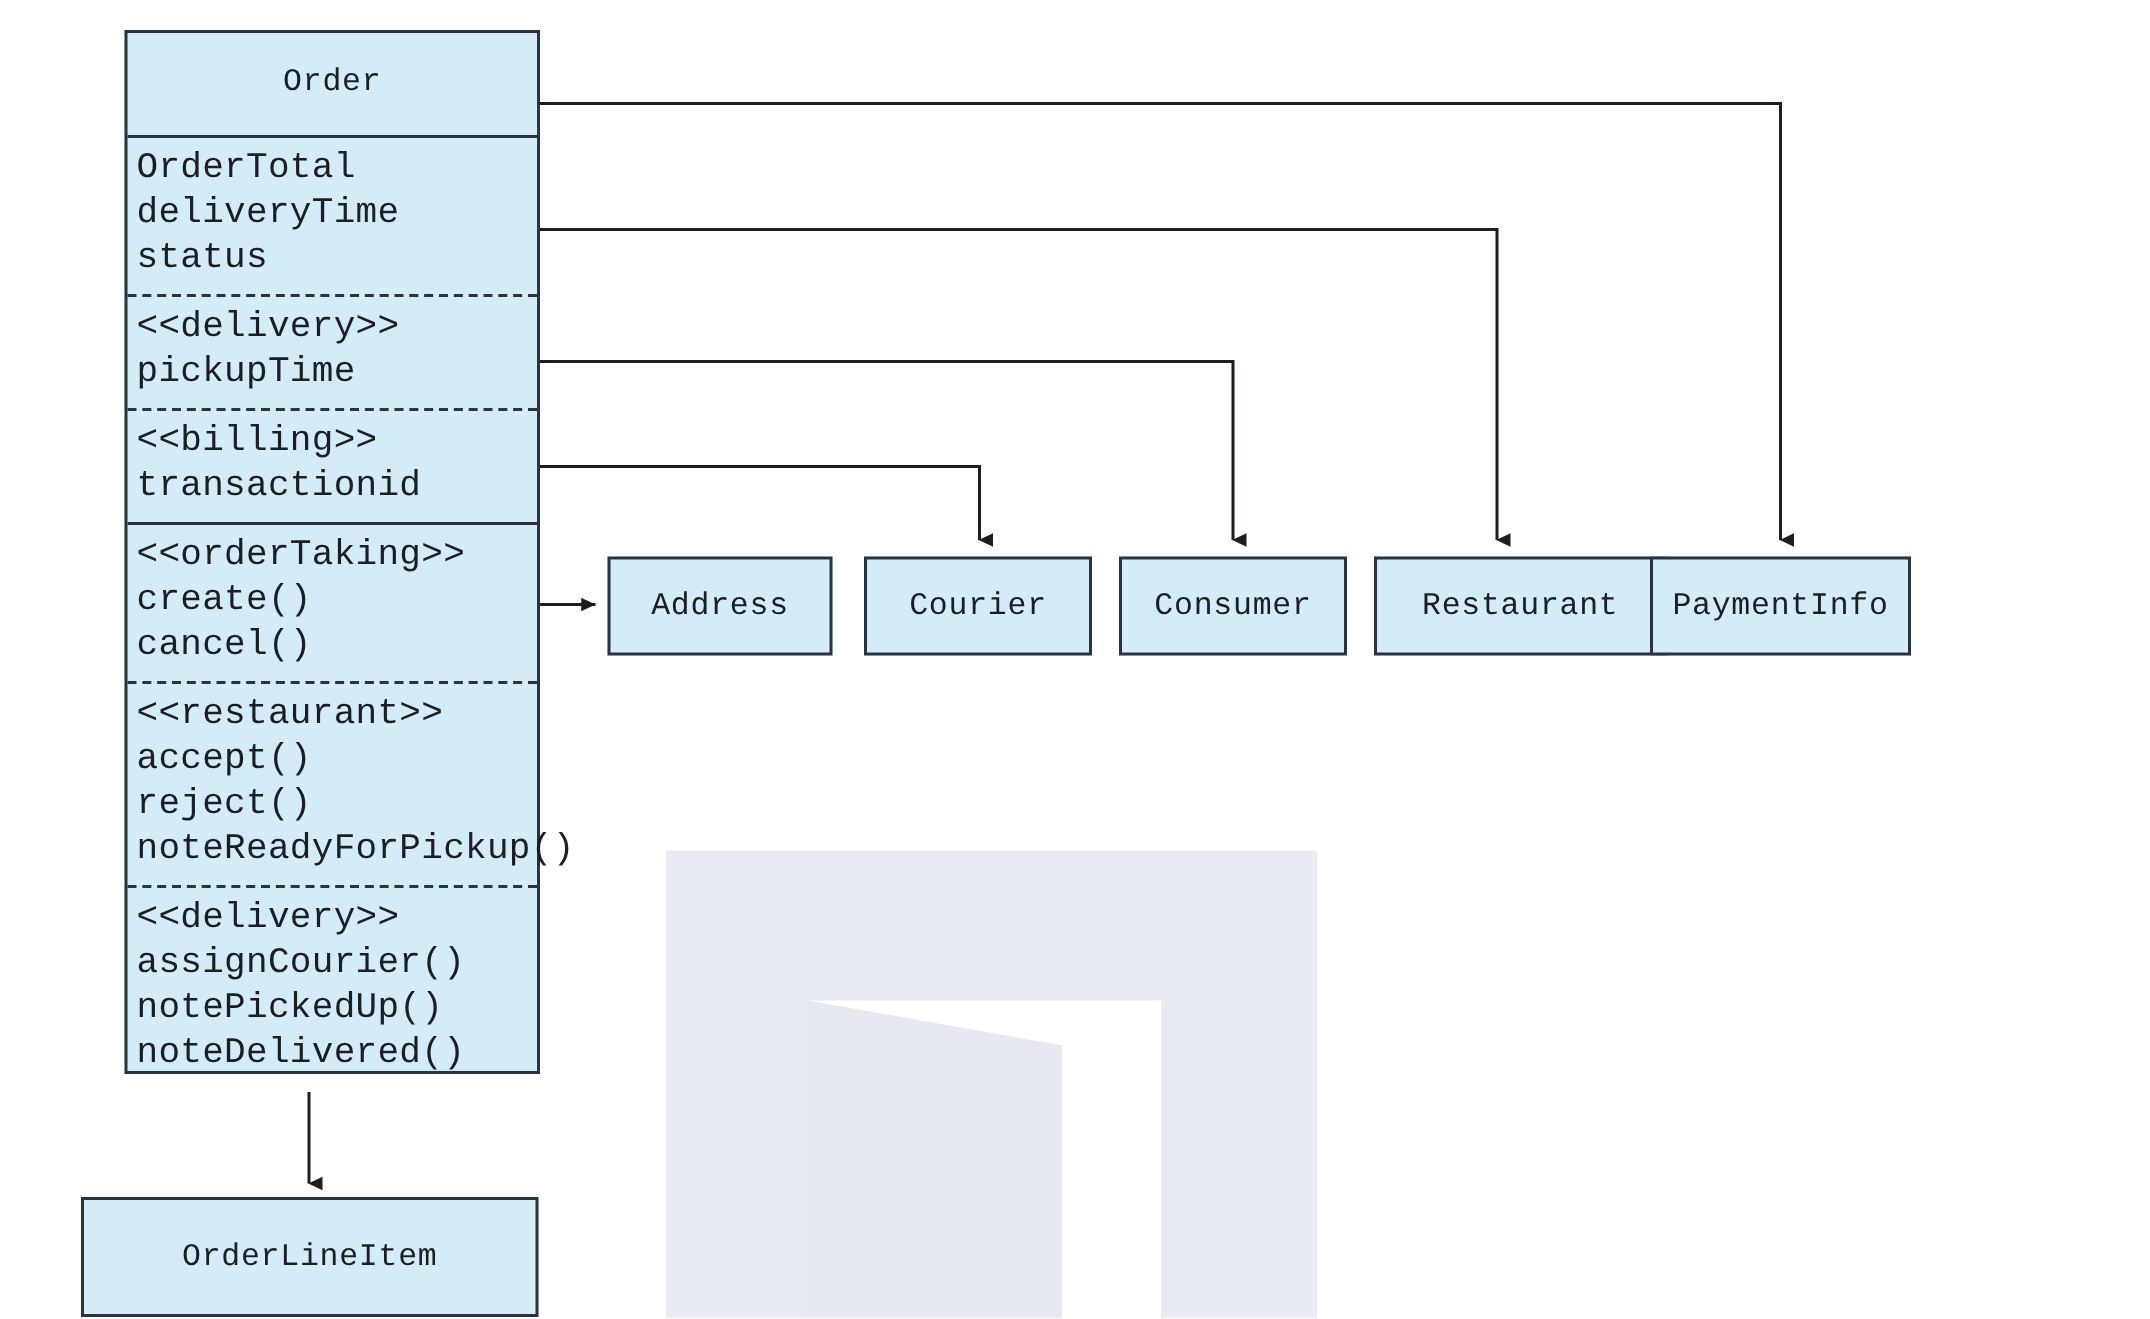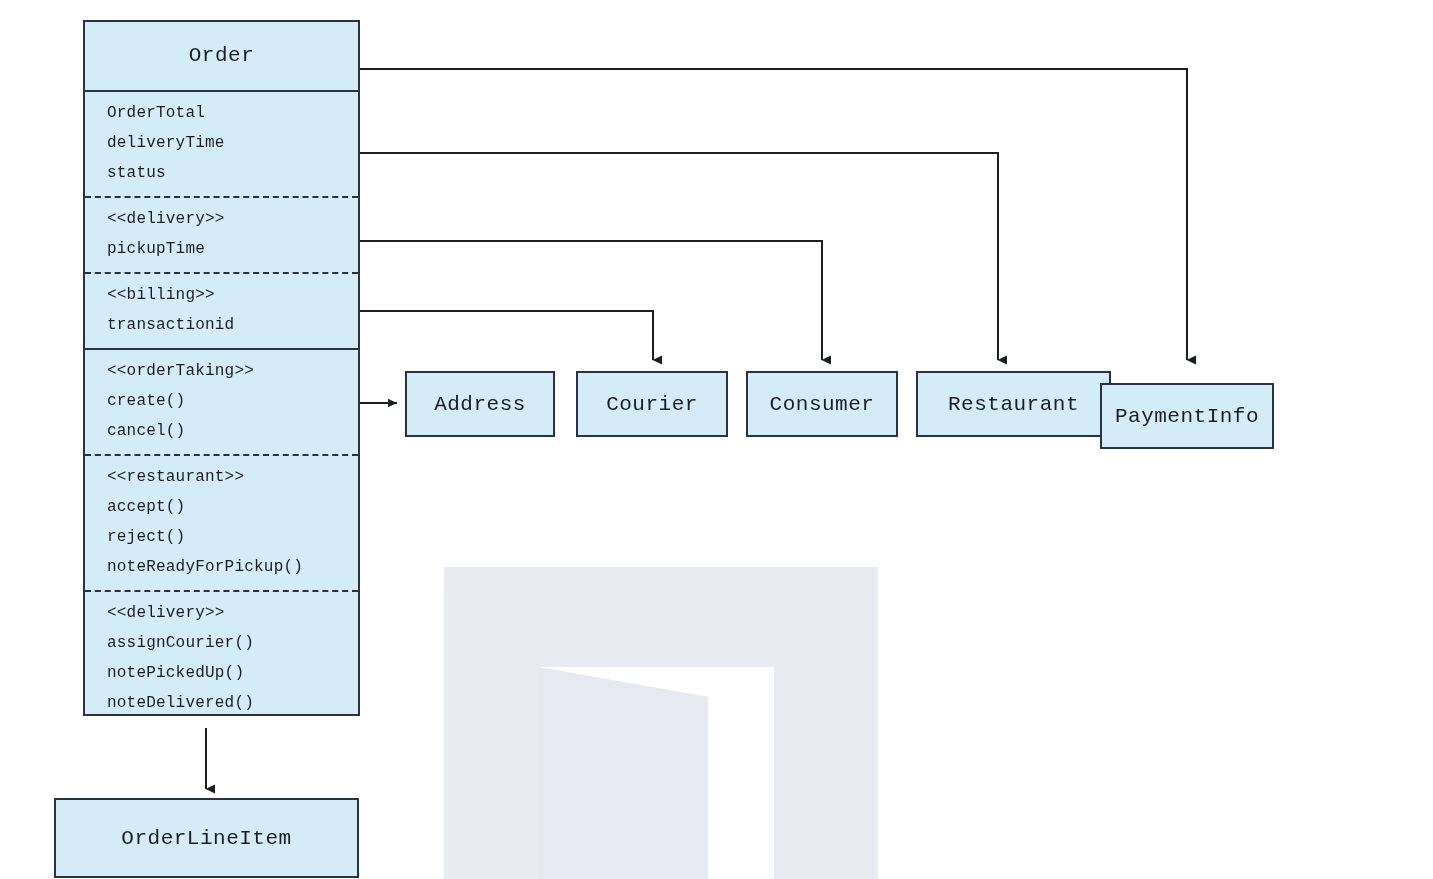--- a/index.html
+++ b/index.html
@@ -57,23 +57,23 @@
   .uml-sep-solid {
     border-top: 2px solid #2b3340;
   }
   .uml-compartment {
     padding: 6px 0 8px 0;
   }
   .uml-compartment.dashed-top {
     border-top: 2px dashed #2b3340;
   }
   .uml-line {
-    font-size: 16px;
+    font-size: 24px;
     line-height: 30px;
-    padding-left: 22px;
+    padding-left: 6px;
     color: #1b1f24;
     white-space: nowrap;
     letter-spacing: 0.2px;
   }
 
   
   .leaf-box {
     position: absolute;
     box-sizing: border-box;
     background: #d4ebf8;
@@ -182,21 +182,21 @@
   </div>
 
   <div class="leaf-box" style="left:576px; top:371px; width:152px; height:66px;">
     <span class="leaf-label">Courier</span>
   </div>
 
   <div class="leaf-box" style="left:916px; top:371px; width:195px; height:66px;">
     <span class="leaf-label">Restaurant</span>
   </div>
 
-  <div class="leaf-box" style="left:1100px; top:371px; width:174px; height:66px;margin-top:12px;">
+  <div class="leaf-box" style="left:1100px; top:371px; width:174px; height:66px;">
     <span class="leaf-label">PaymentInfo</span>
   </div>
 
   <div class="leaf-box" style="left:54px; top:798px; width:305px; height:80px;">
     <span class="leaf-label">OrderLineItem</span>
   </div>
 
 </div>
 
 </body></html>

